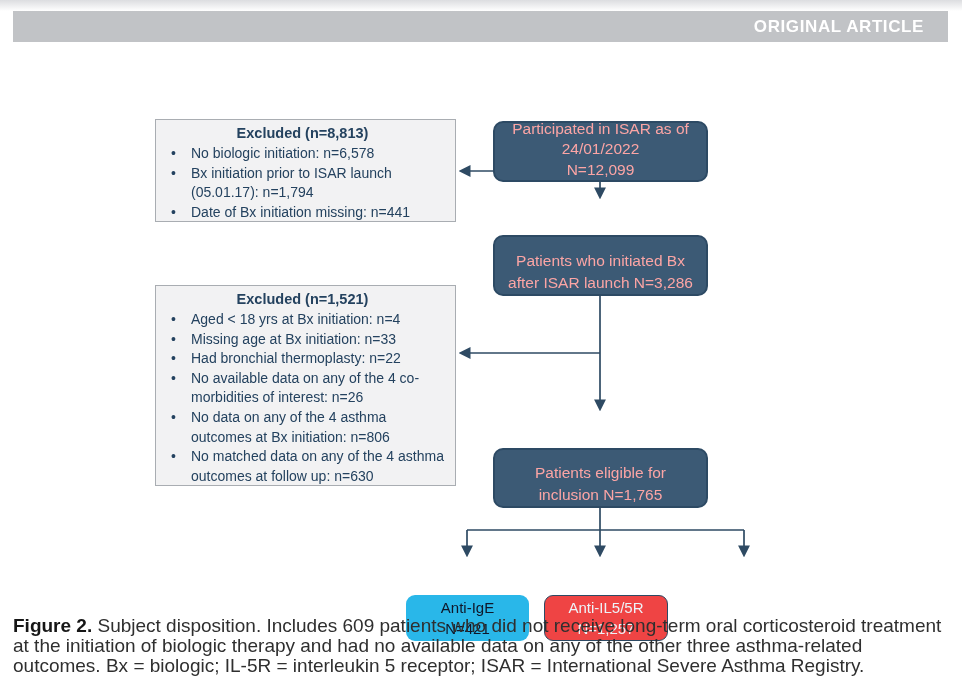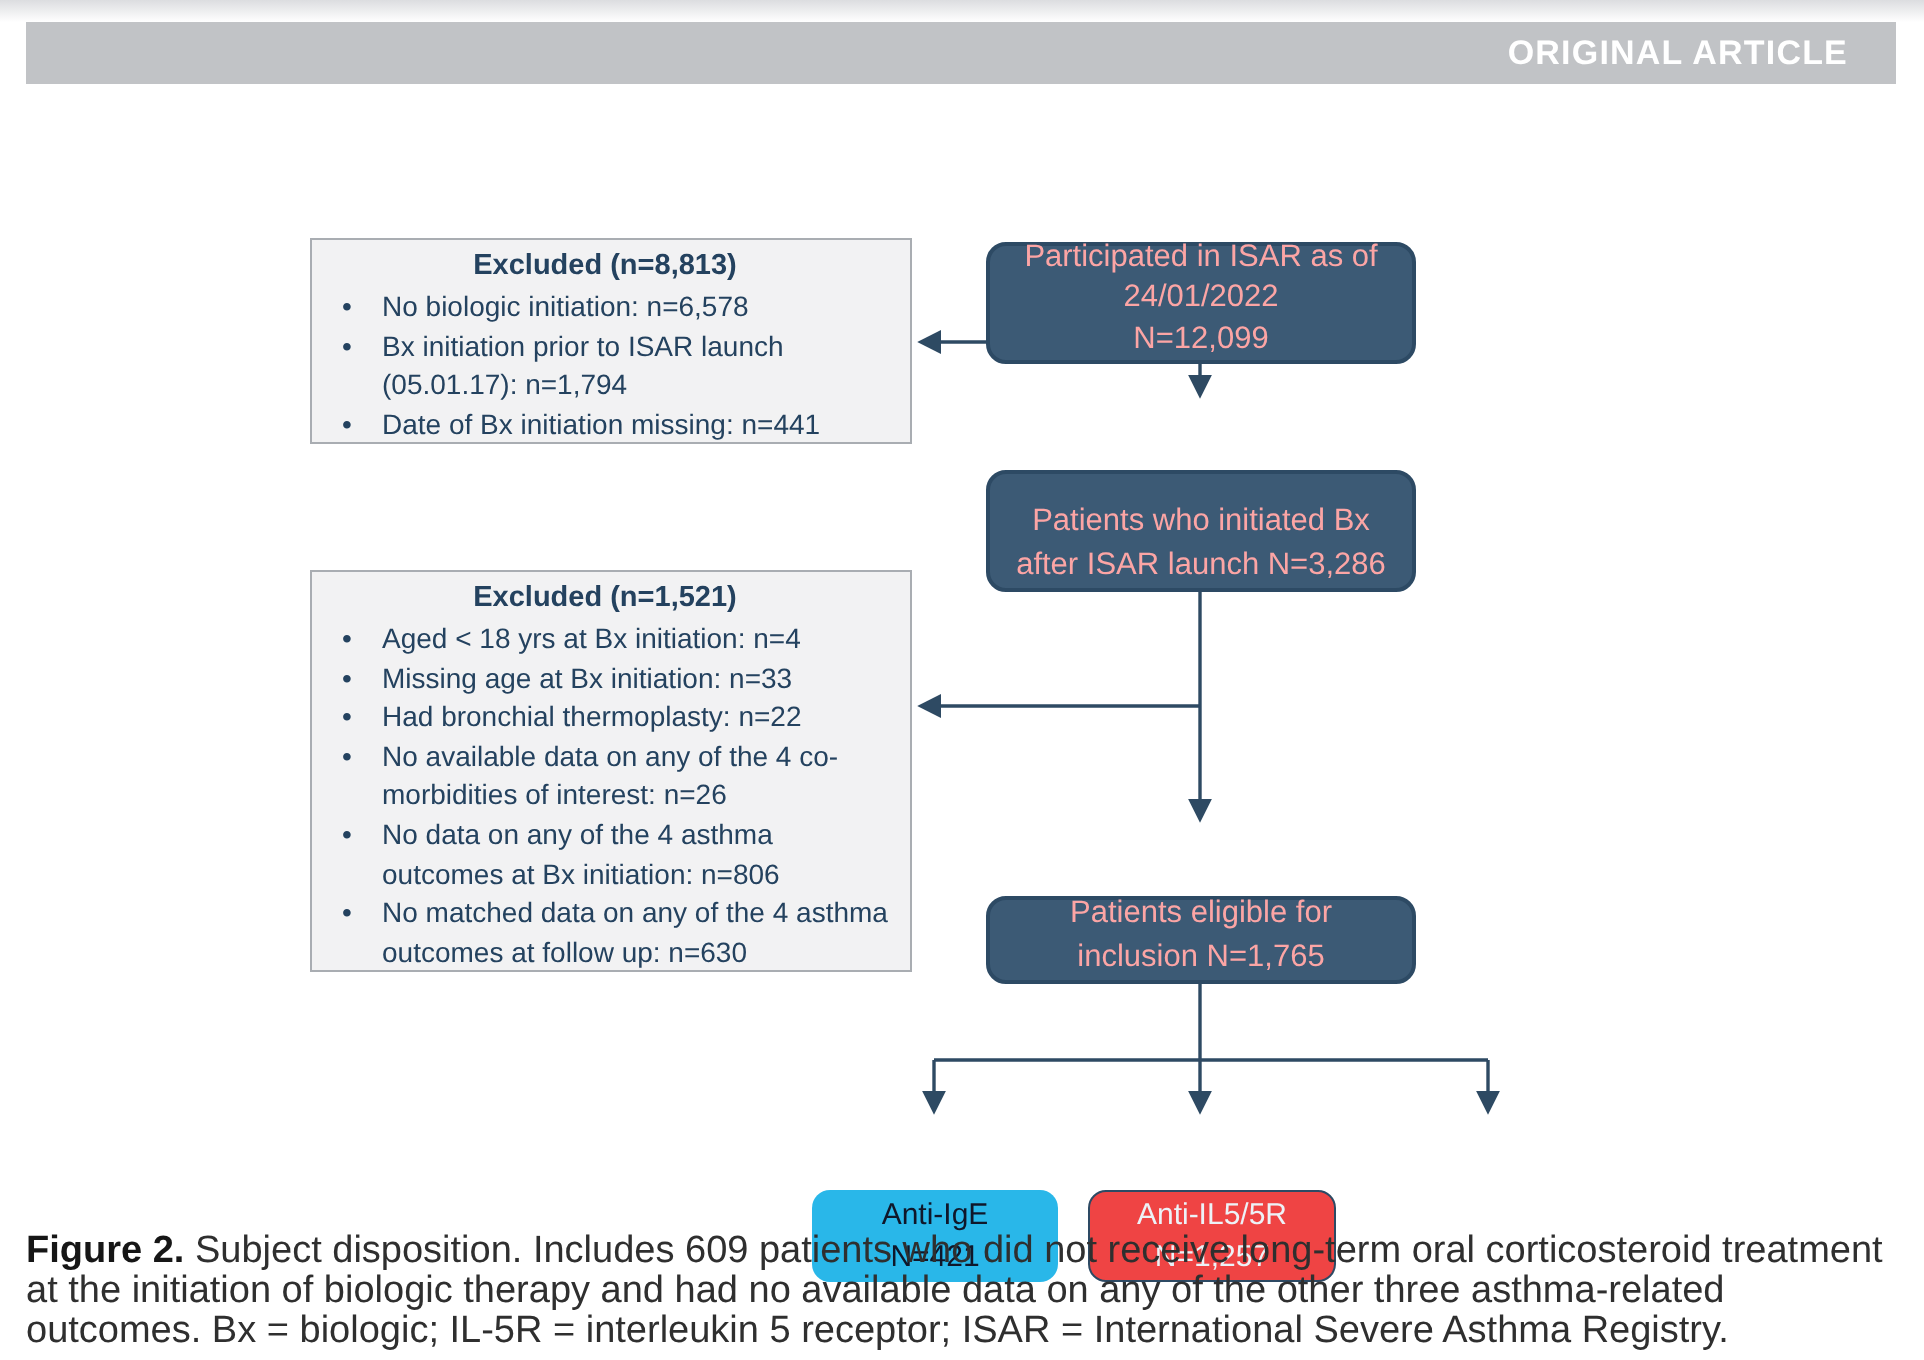--- a/index.html
+++ b/index.html
@@ -28,21 +28,21 @@
   .node-excluded li{position:relative;padding-left:23px;line-height:19.6px;}
   .node-excluded li::before{content:"\2022";position:absolute;left:3px;top:0;}
 
   .node-small{top:559px;height:46px;border-radius:9px;font-size:15px;line-height:21.5px;}
   #node-ige{left:406px;width:123px;background:#29b7e9;color:#0f172a;}
   #node-il55r{left:544px;width:124px;background:#ef4444;border:1.5px solid #2d4a64;color:#edf2f7;}
   #node-il413{left:682px;width:124px;background:#fcd156;color:#2e4763;}
 
   #node-participated{left:493px;top:85px;width:215px;height:61px;}
   #node-initiated{left:493px;top:199px;width:215px;height:61px;}
-  #node-eligible{left:493px;top:412px;width:215px;height:44px;}
+  #node-eligible{left:493px;top:412px;width:215px;height:60px;}
   #node-excluded1{left:155px;top:83px;width:301px;height:103px;}
   #node-excluded2{left:155px;top:249px;width:301px;height:201px;}
 
   .caption{position:absolute;left:13px;top:616px;width:933px;margin:0;
     font-size:19px;line-height:20px;color:#2f2f2f;}
   .caption strong{color:#161616;}
 </style>
 </head>
 <body>
 

